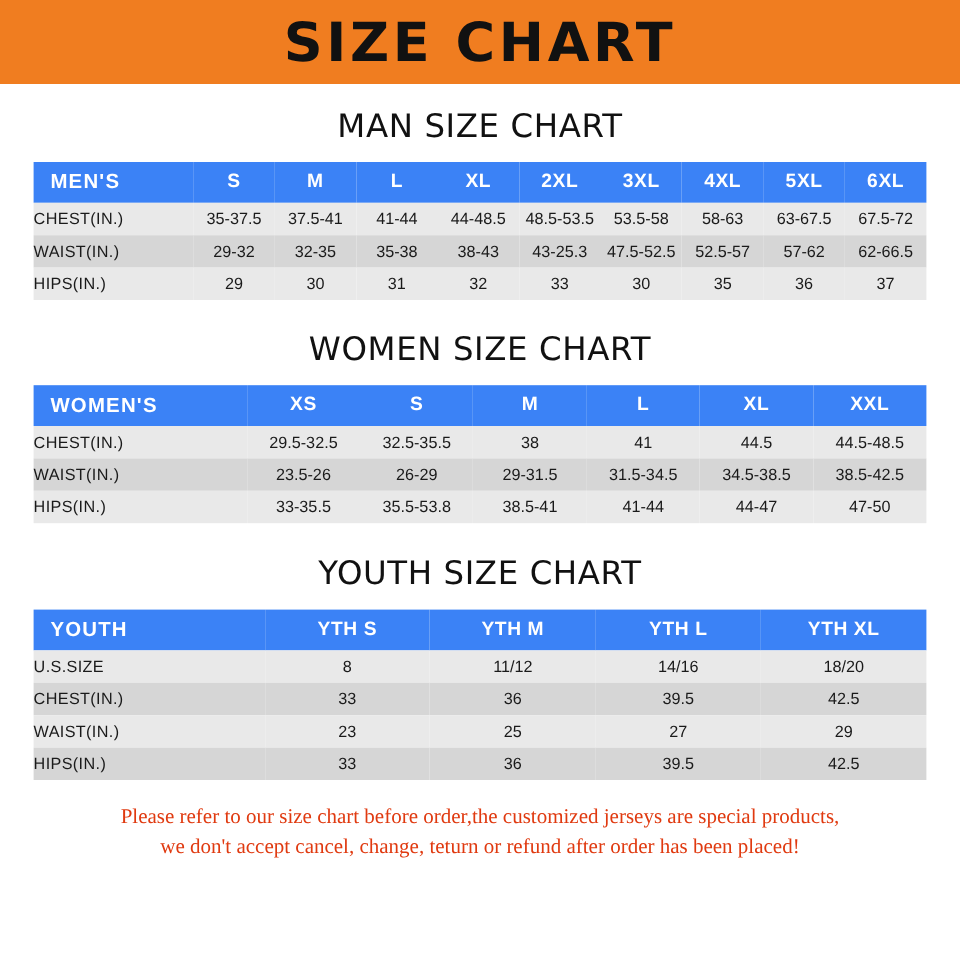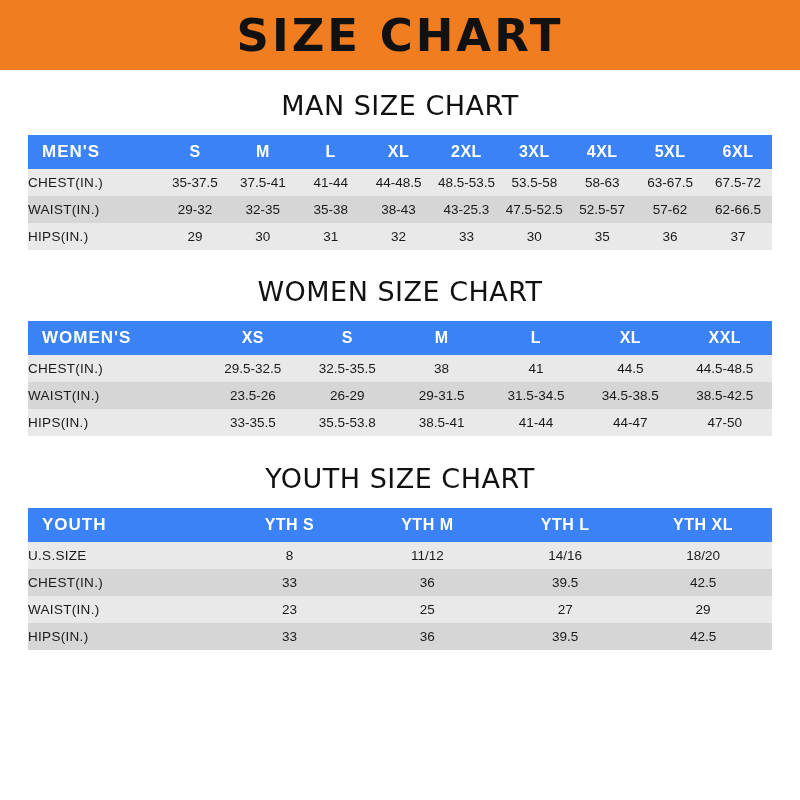--- a/index.html
+++ b/index.html
@@ -243,15 +243,19 @@
         <tr class="even">
           <td class="first">HIPS(IN.)</td>
           <td>33</td>
           <td>36</td>
           <td>39.5</td>
           <td>42.5</td>
         </tr>
       </tbody>
     </table>
 
+    <div class="note">
+      <span class="note-line">Please refer to our size chart before order,the customized jerseys are special products,</span>
+      <span class="note-line">we don't accept cancel, change, teturn or refund after order has been placed!</span>
+    </div>
 
   </div>
 </div>
 
 </body></html>

